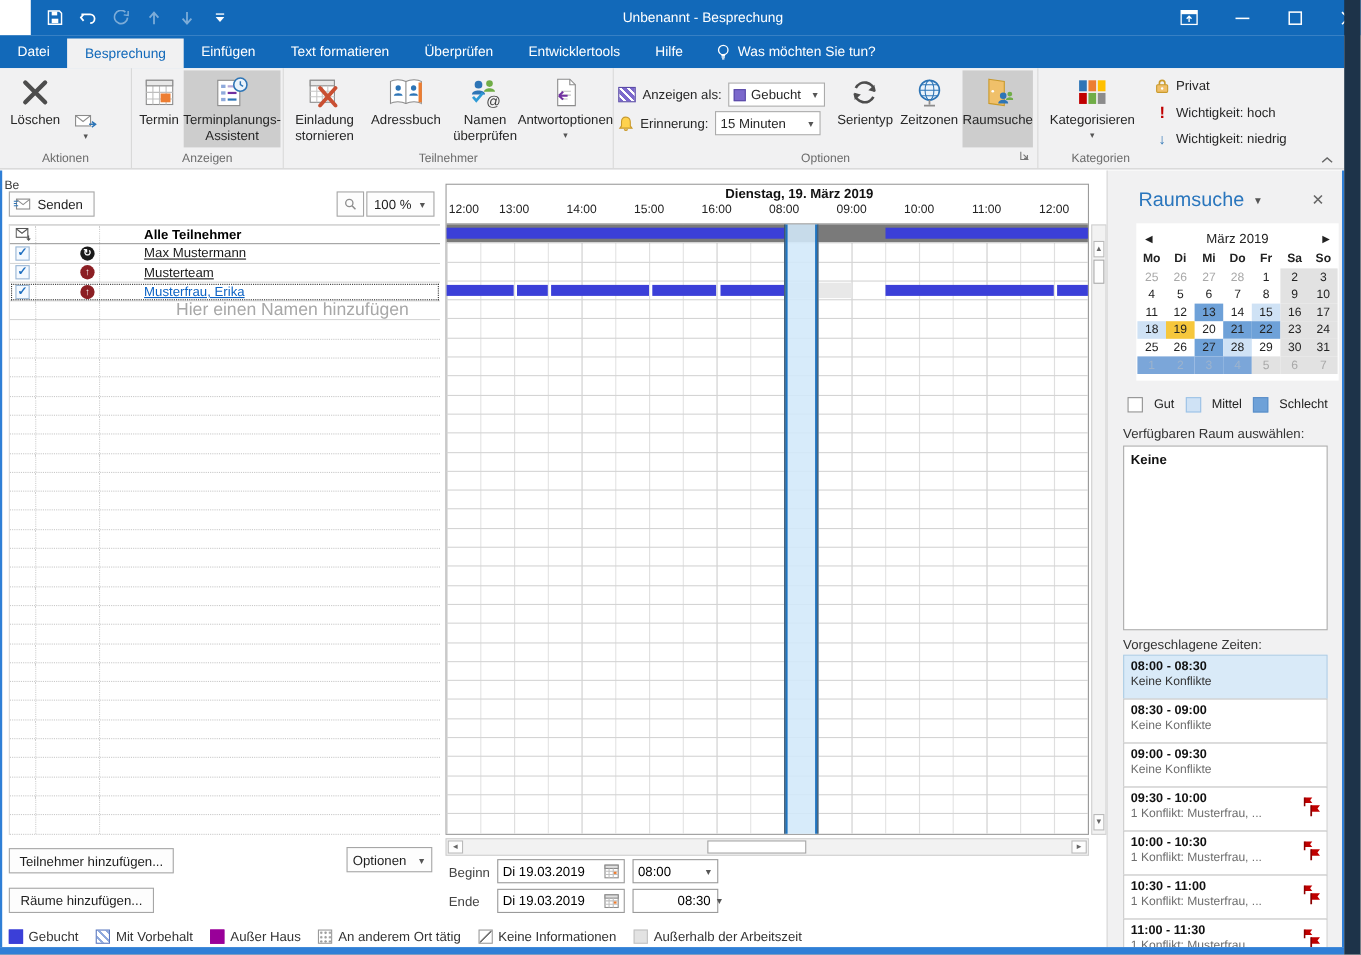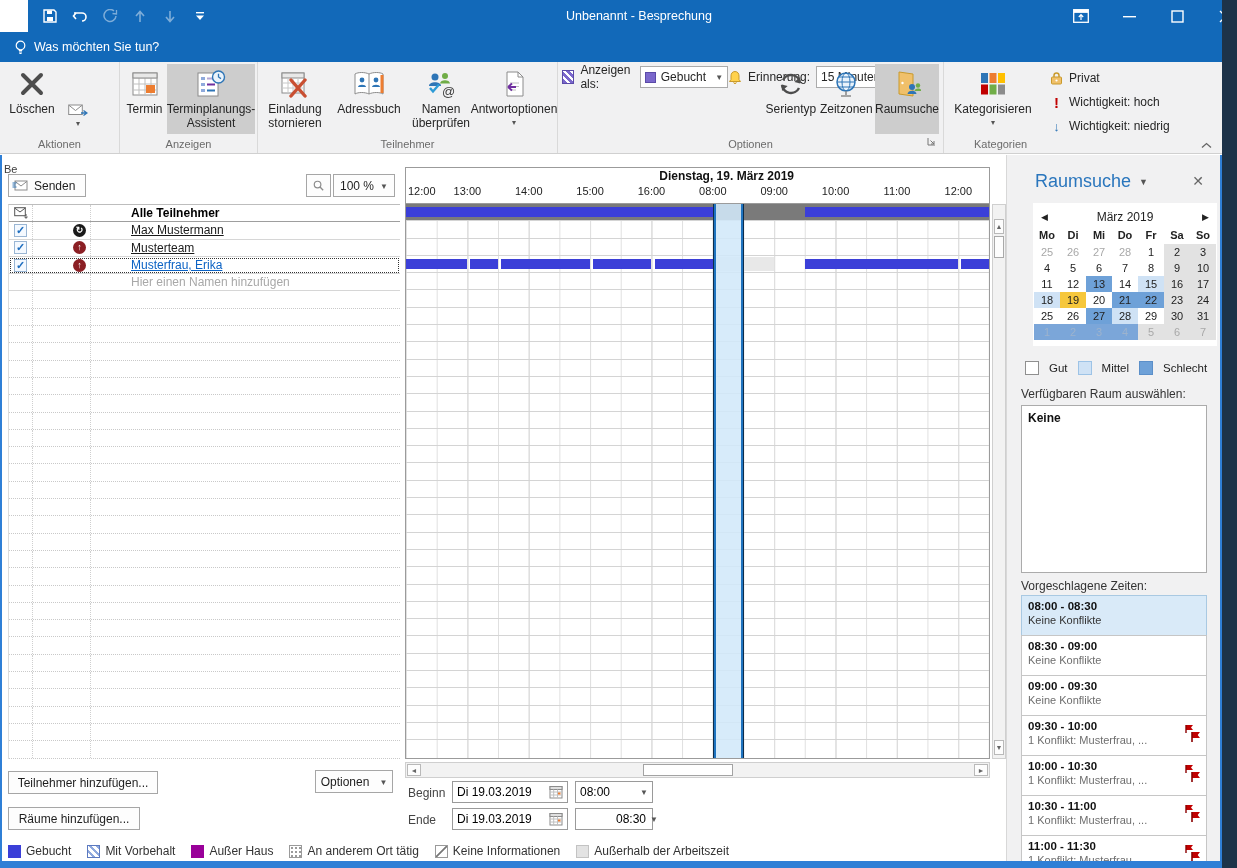--- a/index.html
+++ b/index.html
@@ -59,21 +59,21 @@
   .c-cb{width:24px;display:flex;align-items:center;justify-content:center;align-self:stretch;border-right:1px dotted #cfcfcf;}
   .c-ic{width:22px;display:flex;align-items:center;justify-content:center;align-self:stretch;border-right:1px dotted #cfcfcf;}
   .c-nm{flex:1;font-size:12px;padding-left:4px;white-space:nowrap;overflow:hidden;}
   .cbx{width:13px;height:13px;border:1px solid #9ab6d4;background:#f4f9ff;color:#1f6fc0;font-size:11px;line-height:11px;text-align:center;font-weight:bold;}
   .badge{width:13px;height:13px;border-radius:50%;color:#fff;font-size:9px;line-height:13px;text-align:center;font-weight:bold;}
   .badge.org{background:#1a1a1a;}
   .badge.req{background:#8b1f24;}
   .nm-link{text-decoration:underline;color:#1a1a1a;}
   .arow.selrow{outline:1px dotted #333;outline-offset:-2px;}
   .arow.selrow .nm-link{color:#0b62c4;}
-  .ph-text{color:#a8a8a8;font-size:12px;}
+  .ph-text{color:#a8a8a8;font-size:16px;margin-left:29px;}
 
   
   #tl-box{position:absolute;left:405px;top:167px;width:585px;height:592px;border:1px solid #9b9b9b;background:#fff;}
   #tl-ruler{position:absolute;left:0;top:0;width:100%;height:36px;border-bottom:1px solid #9b9b9b;}
   #tl-date{position:absolute;top:1px;left:55%;transform:translateX(-50%);font-size:12px;font-weight:bold;color:#111;white-space:nowrap;}
   .hourlbl{position:absolute;top:17px;font-size:11px;color:#222;white-space:nowrap;}
   #grid-rows{position:absolute;left:0;top:36px;width:100%;height:554px;
     background-image:linear-gradient(to right,#e0e0e0 1px,transparent 1px),linear-gradient(to right,#cfcfcf 1px,transparent 1px);
     background-size:calc(100%/19) 100%,calc(100%/9.5) 100%;}
   .grow{position:relative;width:100%;border-bottom:1px solid #d4d4d4;}
@@ -207,20 +207,29 @@
         </span>
       <span class="wc">
           <svg width="13" height="13" viewBox="0 0 13 13">
             <path d="M1 1 L12 12 M12 1 L1 12" stroke="#fff" stroke-width="1.4"></path>
           </svg>
         </span>
     </div>
   </div>
 
   <div class="tabsrow">
+    <div id="tabs" style="display:flex;">
+        <div class="rtab">Datei</div>
+        <div class="rtab active">Besprechung</div>
+        <div class="rtab">Einfügen</div>
+        <div class="rtab">Text formatieren</div>
+        <div class="rtab">Überprüfen</div>
+        <div class="rtab">Entwicklertools</div>
+        <div class="rtab">Hilfe</div>
+      </div>
     <div class="tellme">
       <span>
           <svg width="13" height="15" viewBox="0 0 13 15">
             <circle cx="6.5" cy="5.5" r="4.3" fill="none" stroke="#fff" stroke-width="1.2"></circle>
             <path d="M4.8 10.5 h3.4 M5 12 h3 M5.4 13.5 h2.2" stroke="#fff" stroke-width="1.1"></path>
           </svg>
         </span>
       <span>Was möchten Sie tun?</span>
     </div>
   </div>
@@ -335,21 +344,21 @@
             </span>
           <span class="rlbl">Antwortoptionen</span>
           <span class="caret">▾</span>
         </div>
       </div>
       <div class="glabel">Teilnehmer</div>
     </div>
 
     <div class="rgroup" style="width:386px;">
       <div style="display:flex;align-items:stretch;height:74px;padding:2px 4px;">
-        <div style="display:flex;flex-direction:row;gap:0;width:202px;">
+        <div style="display:flex;flex-direction:column;justify-content:center;gap:0;width:202px;">
           <div class="fieldrow">
             <span style="width:16px;height:14px;background:repeating-linear-gradient(45deg,#7b68cc 0 3px,#fff 3px 5px);border:1px solid #5b4ba8;"></span>
             <span>Anzeigen als:</span>
             <div class="combo" style="width:88px;">
               <span style="width:11px;height:11px;background:#7b68cc;border:1px solid #5b4ba8;"></span>
               <span>Gebucht</span>
               <span class="cdn">▼</span>
             </div>
           </div>
           <div class="fieldrow">

